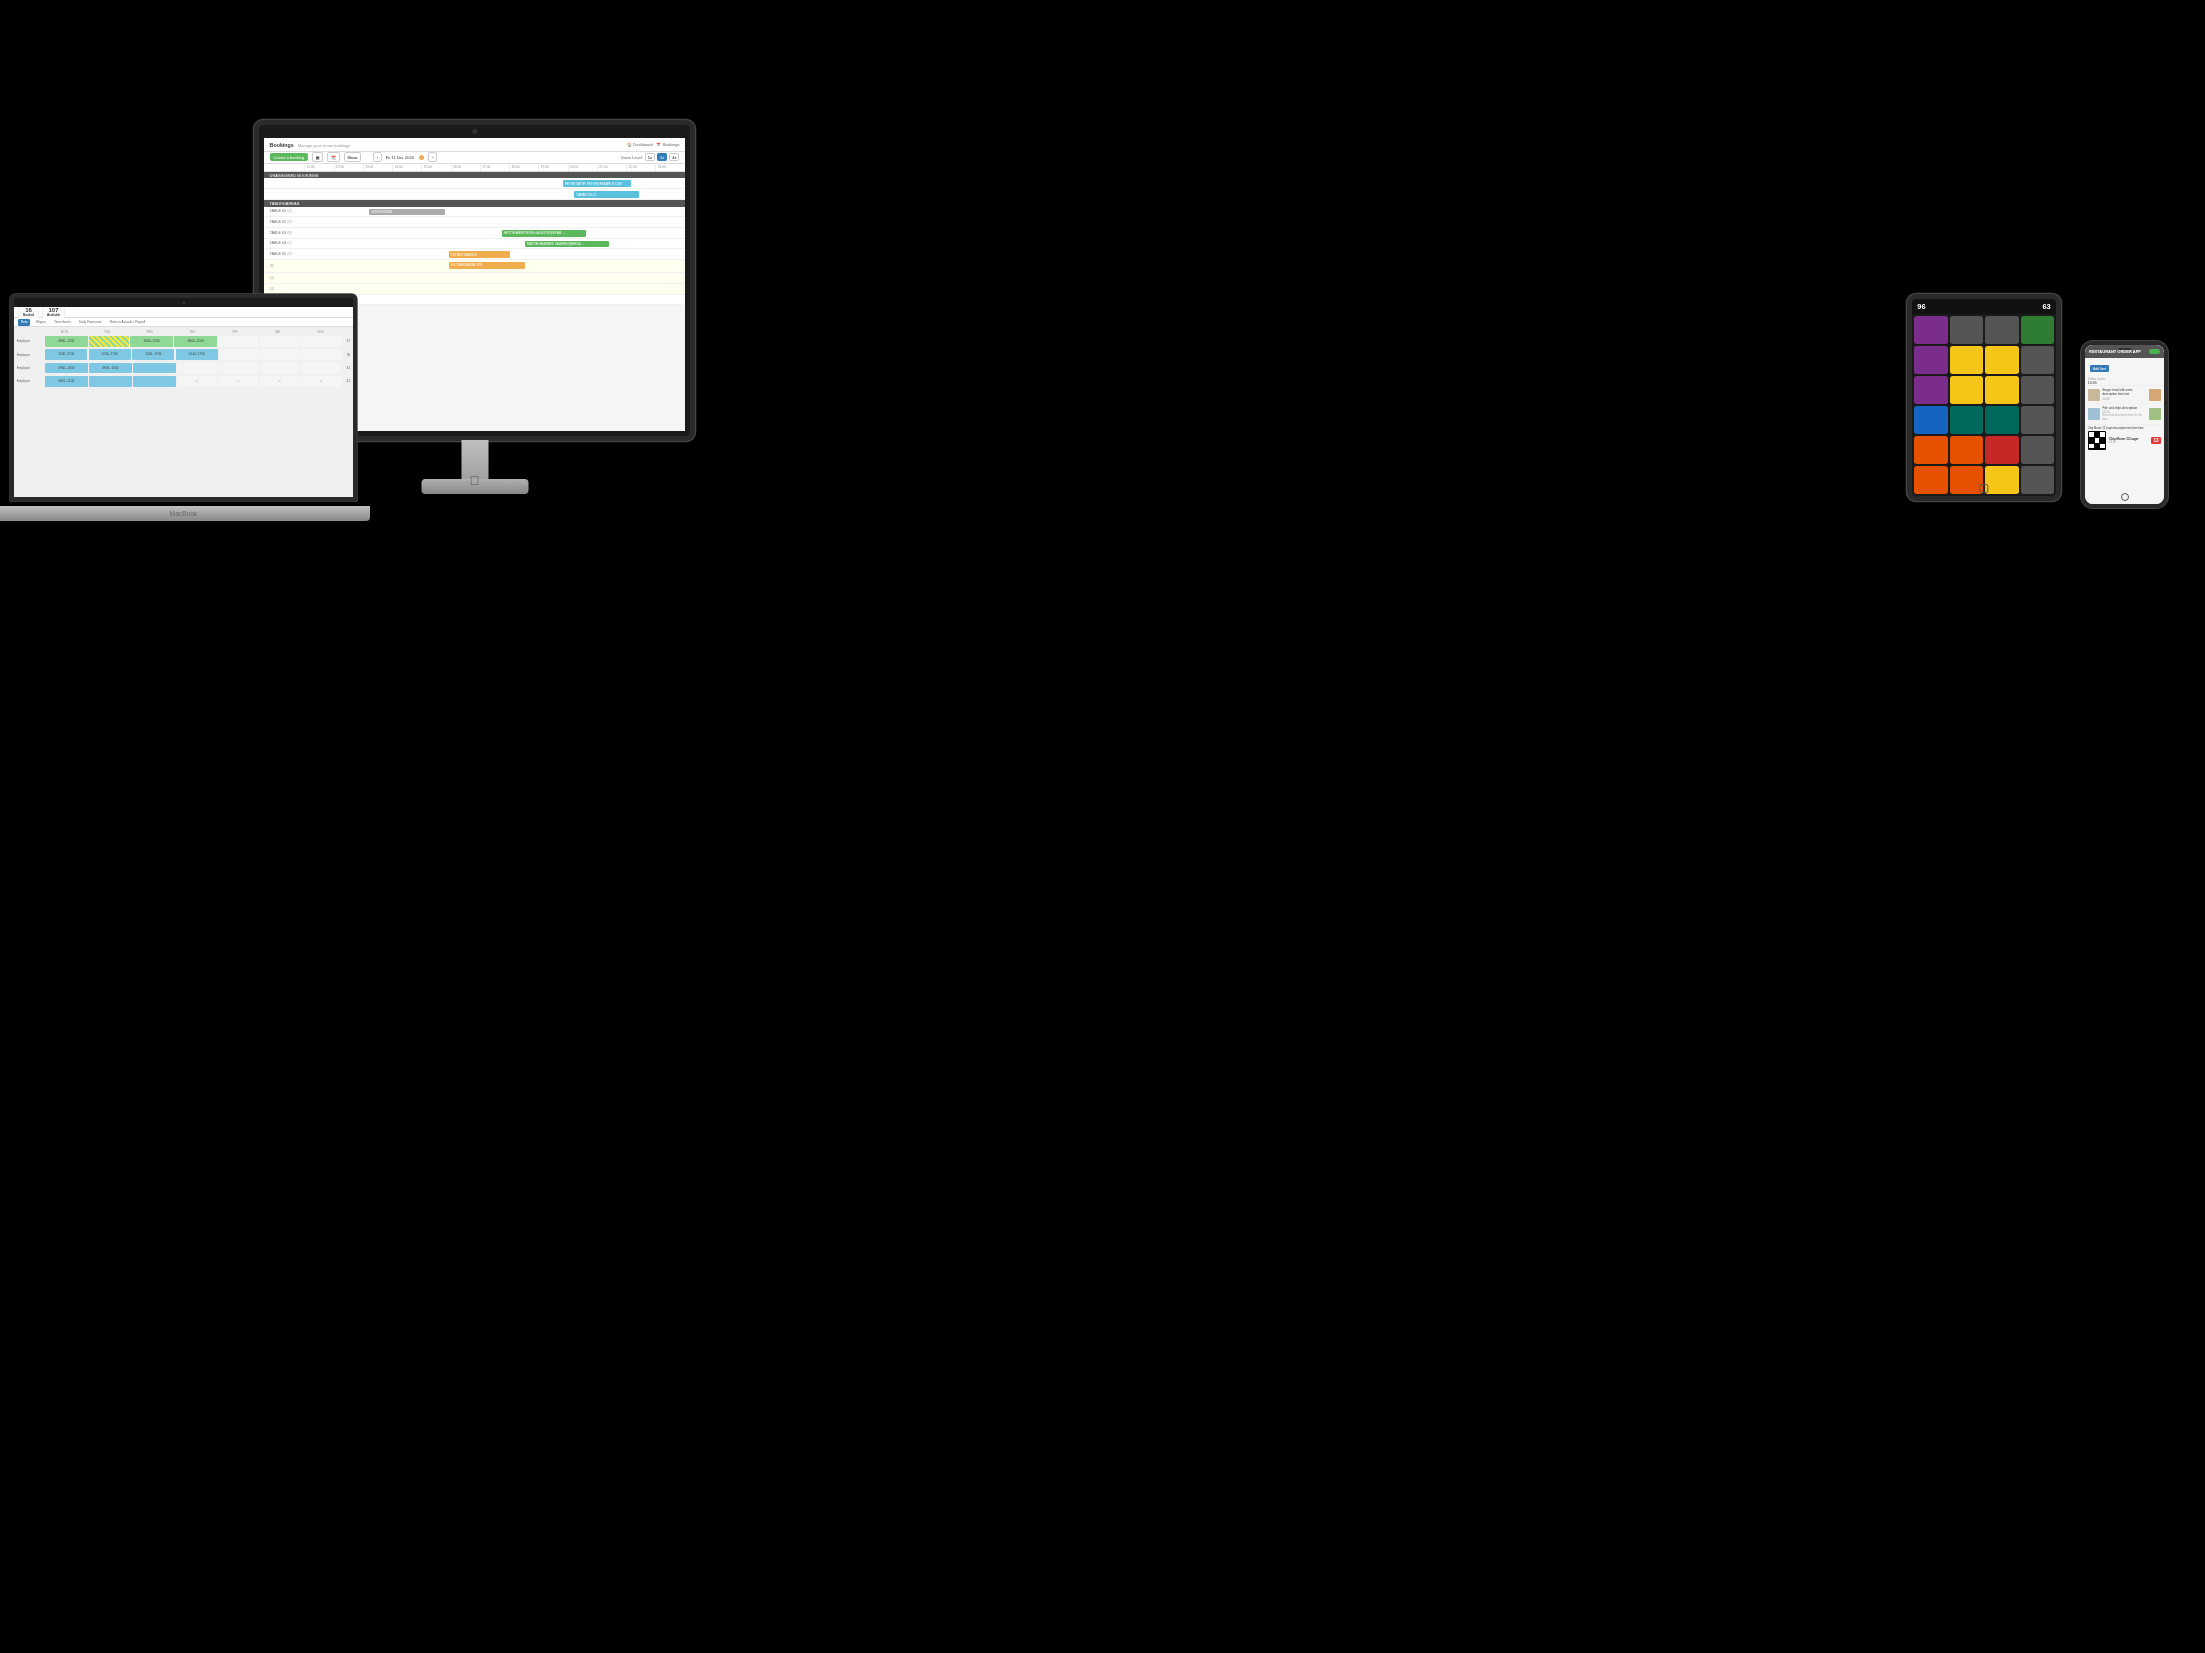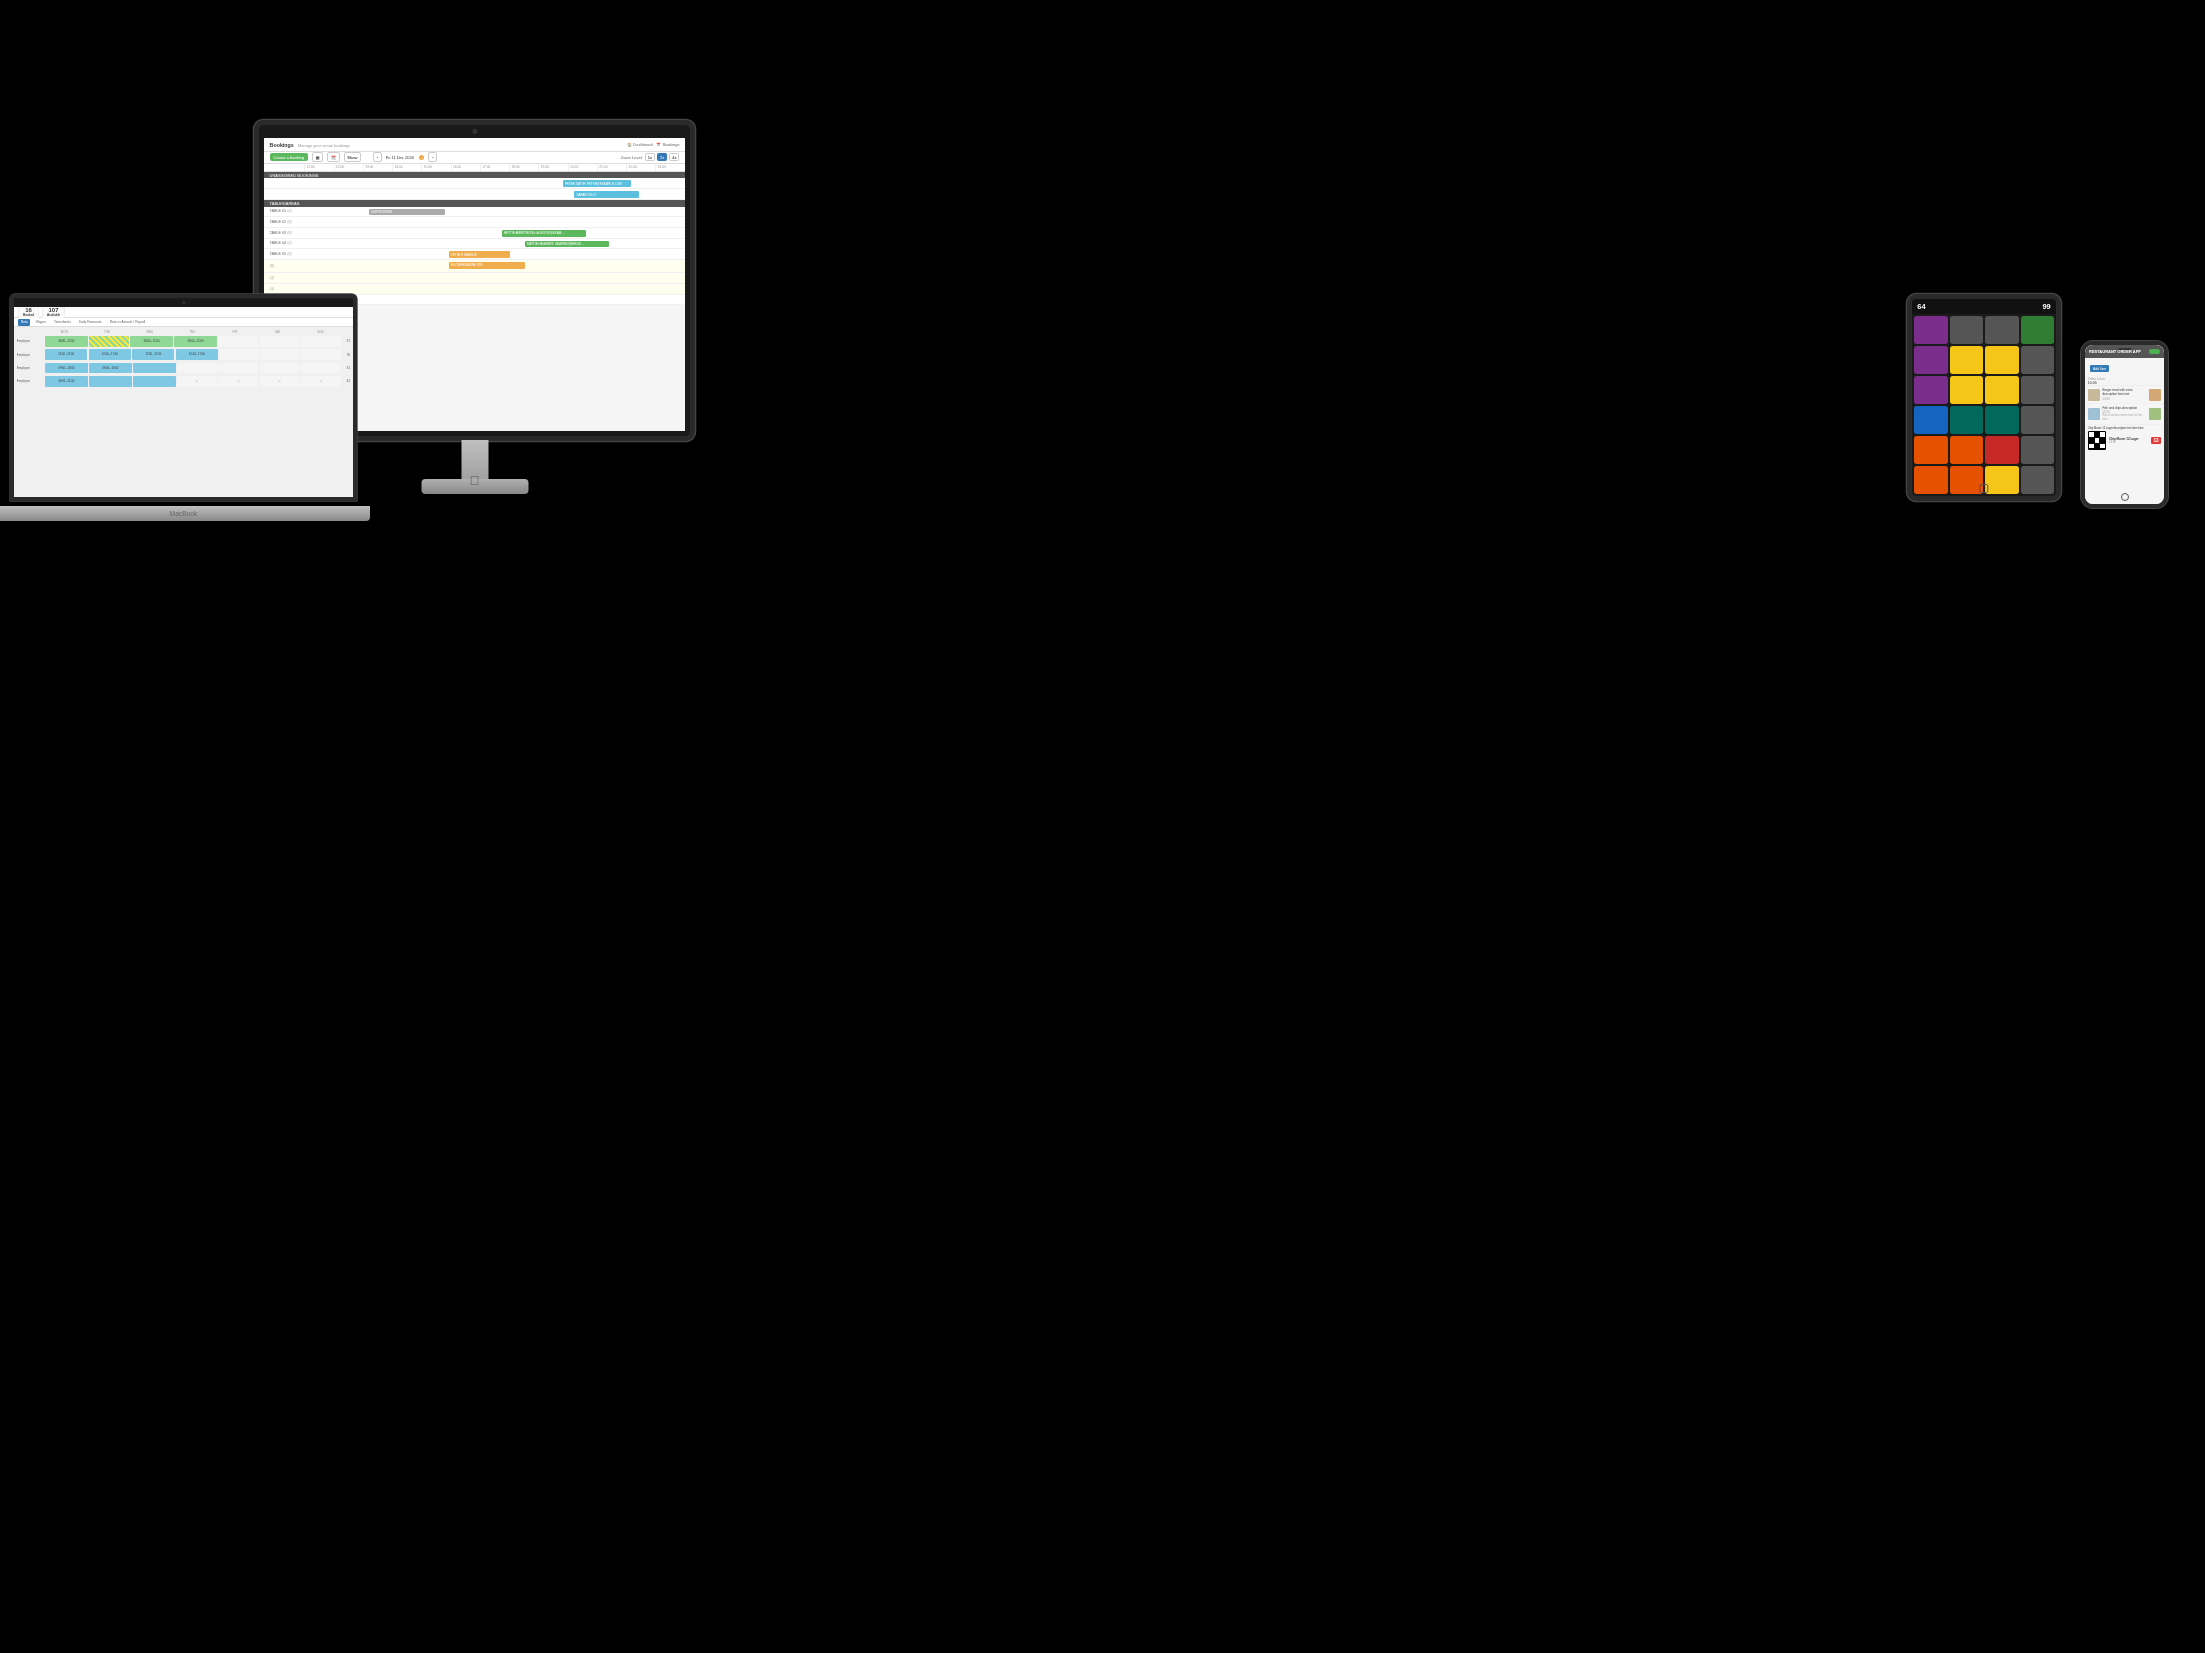--- a/index.html
+++ b/index.html
@@ -823,22 +823,22 @@
   <div class="macbook-base">
     <div class="macbook-label">MacBook</div>
   </div>
 </div>
 
 <div class="ipad">
   <div class="ipad-outer">
     <div class="ipad-screen">
       <div class="pos-app">
         <div class="pos-topbar">
-          <span class="pos-time">64</span>
-          <span class="pos-time">99</span>
+          <span class="pos-time">96</span>
+          <span class="pos-time">63</span>
         </div>
         <div class="pos-grid">
           <div class="pos-tile pos-tile-purple"></div>
           <div class="pos-tile pos-tile-gray"></div>
           <div class="pos-tile pos-tile-gray"></div>
           <div class="pos-tile pos-tile-green"></div>
           <div class="pos-tile pos-tile-purple"></div>
           <div class="pos-tile pos-tile-yellow"></div>
           <div class="pos-tile pos-tile-yellow"></div>
           <div class="pos-tile pos-tile-gray"></div>

